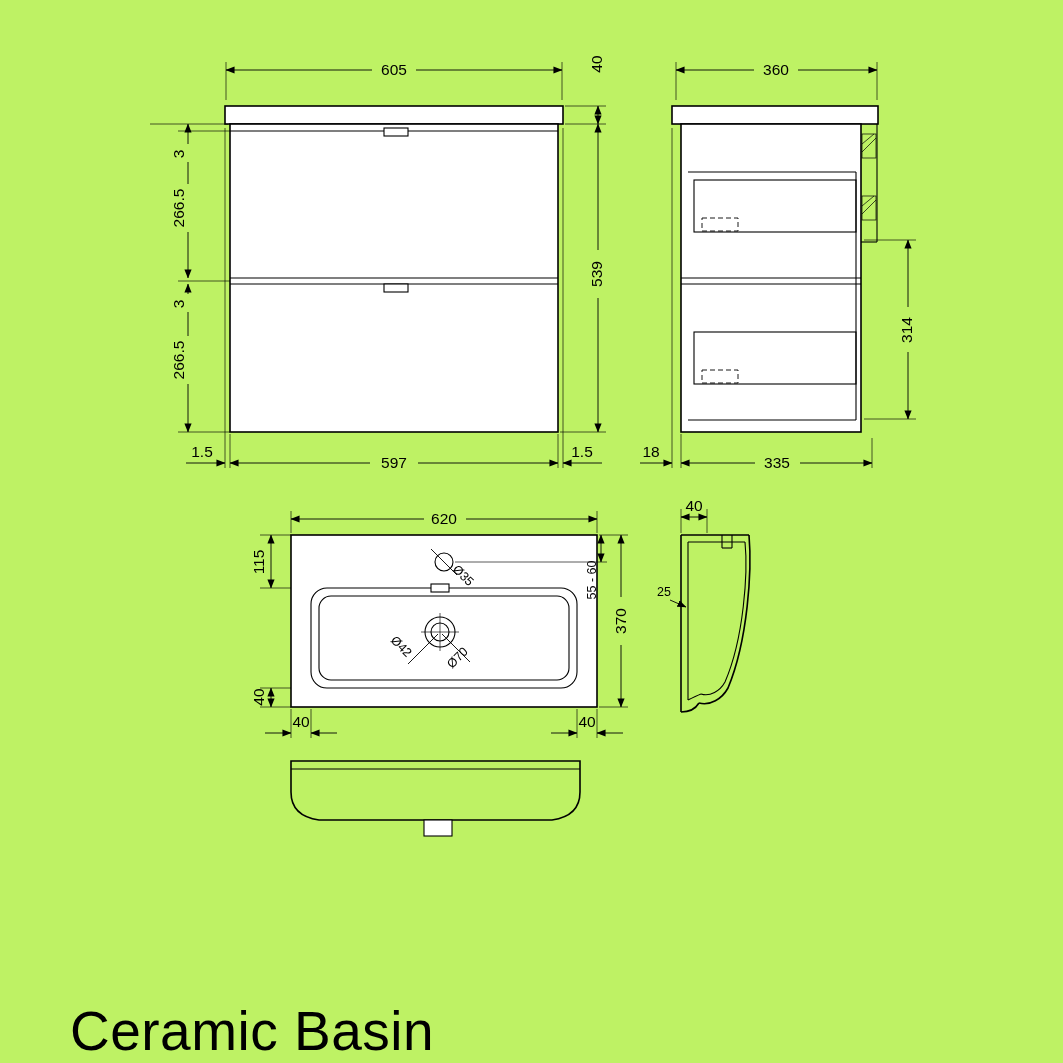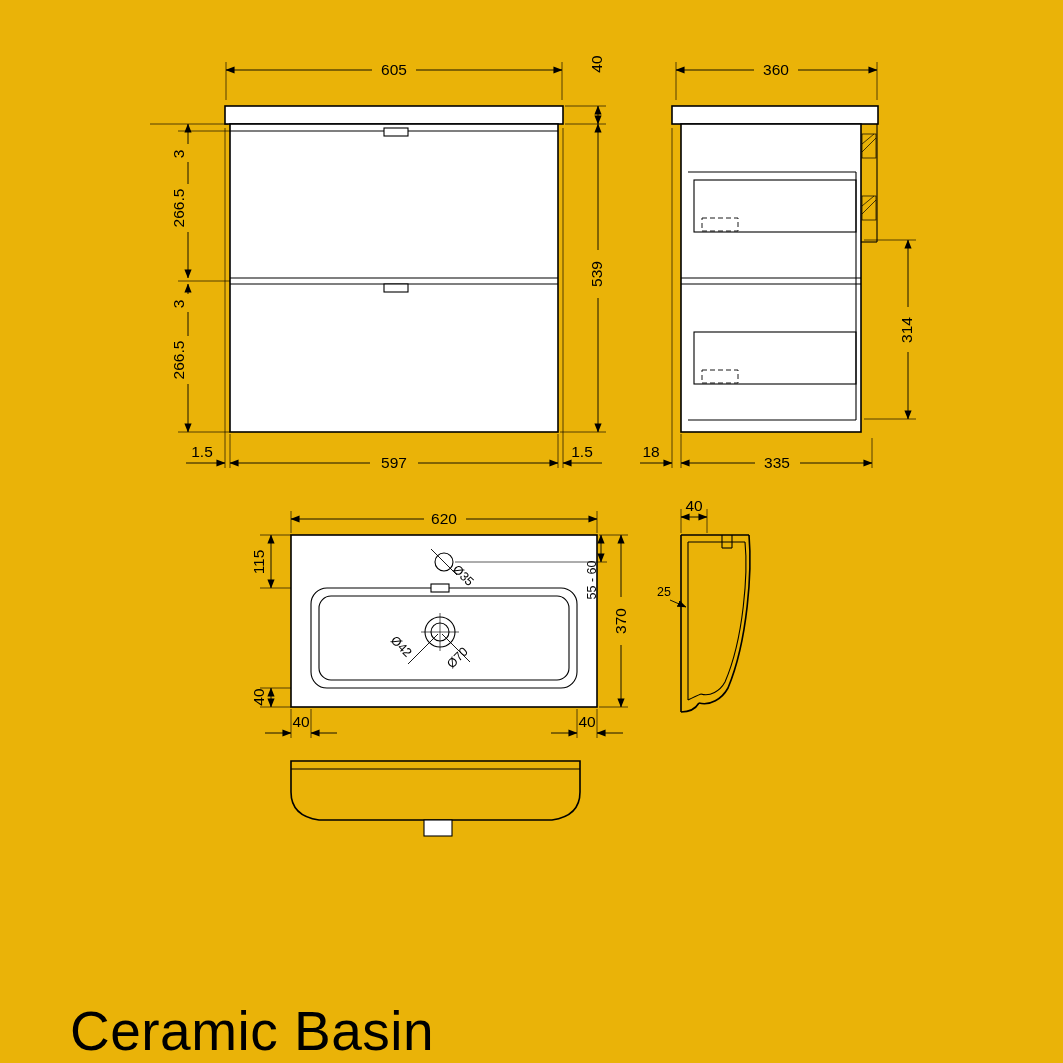--- a/index.html
+++ b/index.html
@@ -1,16 +1,16 @@
 <!DOCTYPE html>
 <html><head>
 <meta charset="utf-8">
 <style>
   html,body{margin:0;padding:0;background:#fff;}
-  #stage{position:relative;width:1063px;height:1063px;background:#eab308;overflow:hidden;}
+  #stage{position:relative;width:1063px;height:1063px;background:#bef264;overflow:hidden;}
   svg{display:block;}
   svg text{font-family:"Liberation Sans",sans-serif;fill:#000;stroke:none;}
   .dim{font-size:15.5px;}
   .dim-sm{font-size:12.5px;}
   .title{font-size:55px;letter-spacing:0.5px;}
   .o{fill:none;stroke:#000;stroke-width:1.6;}
   .ow{fill:#fff;stroke:#000;stroke-width:1.6;}
   .o2{fill:none;stroke:#000;stroke-width:1.1;}
   .o2w{fill:#fff;stroke:#000;stroke-width:1.1;}
   .d{fill:none;stroke:#000;stroke-width:0.9;}

